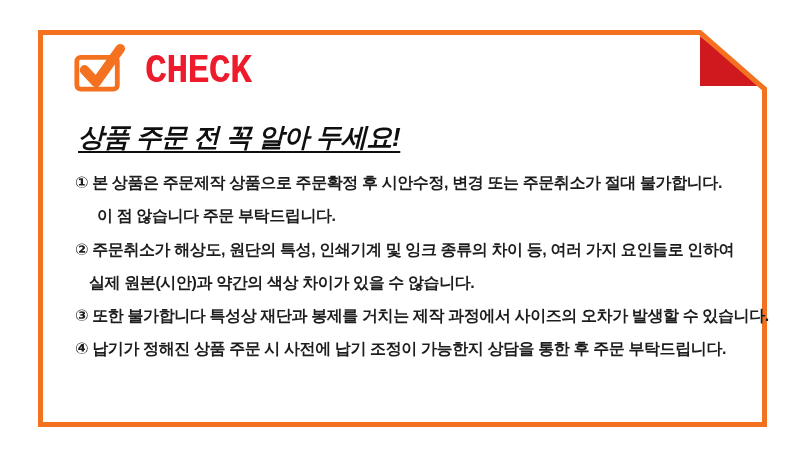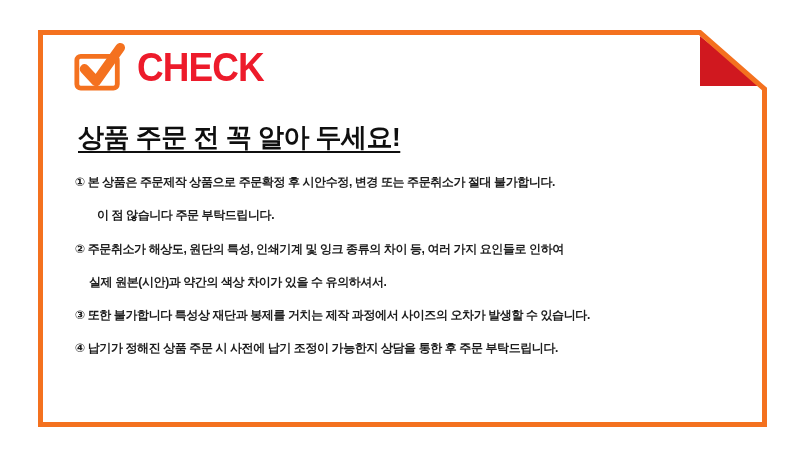--- a/index.html
+++ b/index.html
@@ -21,23 +21,24 @@
     top: 0;
     width: 800px;
     height: 455px;
     pointer-events: none;
   }
   .logo {
     position: absolute;
     left: 73px;
     top: 38px;
     display: flex;
-    align-items: center;
-    gap: 12px;
+    align-items: flex-end;
+    gap: 20px;
     height: 58px;
+    font-family: Liberation Mono, monospace;
   }
   .logo-icon {
     width: 52px;
     height: 56px;
     display: block;
   }
   .logo-text {
     display: inline-block;
     font-size: 41px;
     font-weight: 700;
@@ -52,29 +53,30 @@
     left: 78px;
     top: 120px;
     margin: 0;
     font-size: 26px;
     font-weight: 700;
     color: #0f0f0f;
     letter-spacing: -0.5px;
     text-decoration: underline;
     text-decoration-thickness: 2px;
     text-underline-offset: 5px;
+    font-style: italic;
   }
   .body-lines {
     position: absolute;
     left: 75px;
     top: 166px;
     width: 690px;
   }
   .line {
-    font-size: 12px;
+    font-size: 16px;
     font-weight: 700;
     color: #1d1d1d;
     letter-spacing: -0.4px;
     line-height: 33.3px;
     white-space: nowrap;
   }
   .line.cont-a { padding-left: 22px; }
   .line.cont-b { padding-left: 14px; }
 </style>
 </head>
@@ -94,18 +96,18 @@
     </svg>
     <span class="logo-text">CHECK</span>
   </div>
 
   <h1 class="title">상품 주문 전 꼭 알아 두세요!</h1>
 
   <div class="body-lines">
     <div class="line">① 본 상품은 주문제작 상품으로 주문확정 후 시안수정, 변경 또는 주문취소가 절대 불가합니다.</div>
     <div class="line cont-a">이 점 않습니다 주문 부탁드립니다.</div>
     <div class="line">② 주문취소가 해상도, 원단의 특성, 인쇄기계 및 잉크 종류의 차이 등, 여러 가지 요인들로 인하여</div>
-    <div class="line cont-b">실제 원본(시안)과 약간의 색상 차이가 있을 수 유의하셔서.</div>
+    <div class="line cont-b">실제 원본(시안)과 약간의 색상 차이가 있을 수 않습니다.</div>
     <div class="line">③ 또한 불가합니다 특성상 재단과 봉제를 거치는 제작 과정에서 사이즈의 오차가 발생할 수 있습니다.</div>
     <div class="line">④ 납기가 정해진 상품 주문 시 사전에 납기 조정이 가능한지 상담을 통한 후 주문 부탁드립니다.</div>
   </div>
 
 </div>
 
 </body></html>

